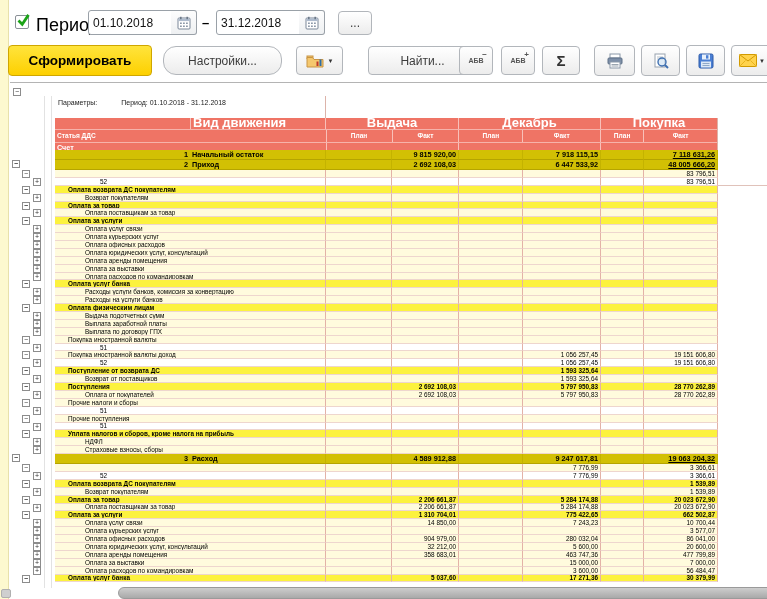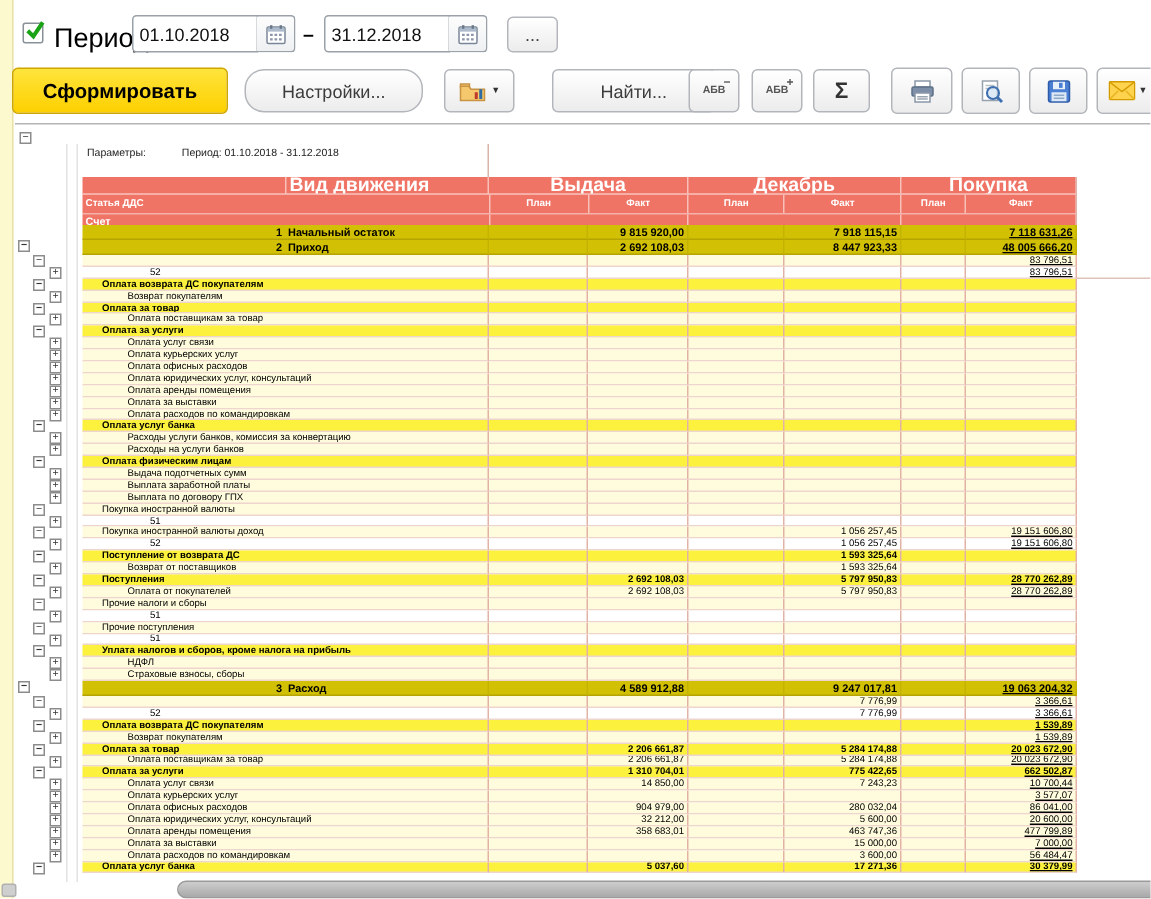--- a/index.html
+++ b/index.html
@@ -247,21 +247,21 @@
   </div>
       <div class="row s-total">
     <span class="tree-box tb-a">−</span>
     <div class="cell lblc">
           <span class="num">2</span>
           <span class="txt">Приход</span>
         </div>
     <div class="cell v v0"></div>
     <div class="cell v v1">2 692 108,03</div>
     <div class="cell v v2"></div>
-    <div class="cell v v3">8 447 923,33</div>
+    <div class="cell v v3">6 447 533,92</div>
     <div class="cell v v4"></div>
     <div class="cell v v5">48 005 666,20</div>
   </div>
       <div class="row s-cream">
     <span class="tree-box tb-b">−</span>
     <div class="cell lblc">
           <span class="txt"></span>
         </div>
     <div class="cell v v0"></div>
     <div class="cell v v1"></div>

